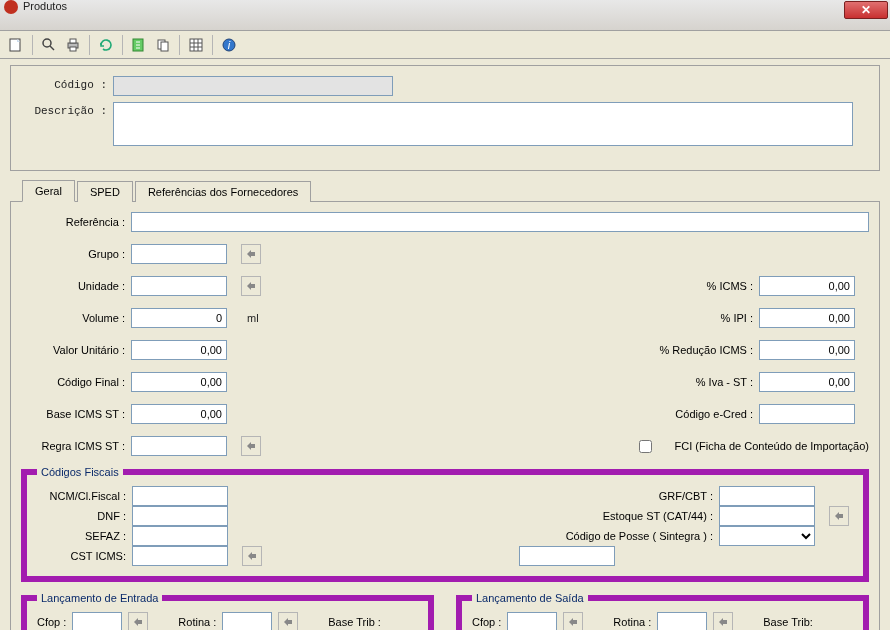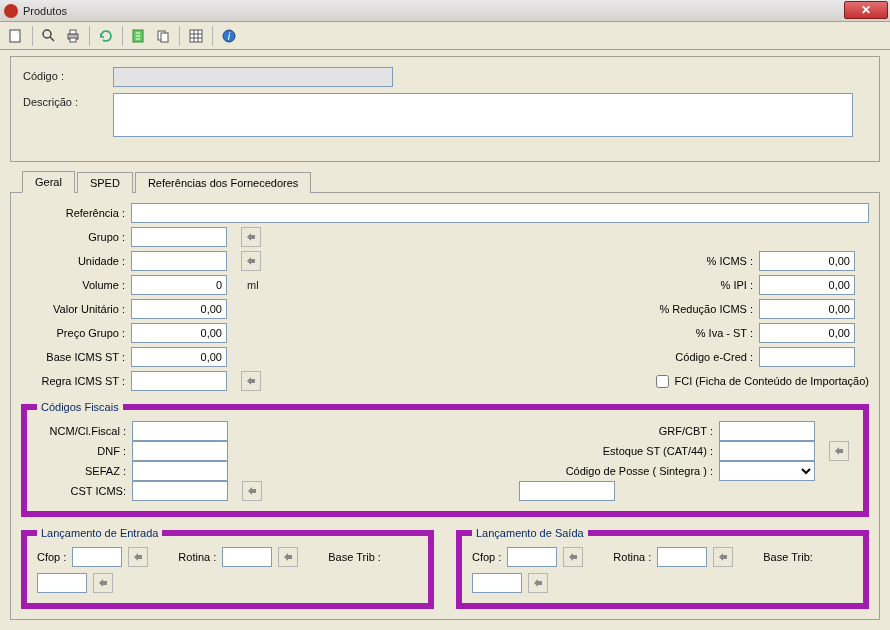--- a/index.html
+++ b/index.html
@@ -1,43 +1,43 @@
 <!DOCTYPE html>
 <html><head>
 <meta charset="utf-8">
 <style>
 * { box-sizing: border-box; margin: 0; padding: 0; font-family: Tahoma, Arial, sans-serif; font-size: 11px; }
 body { background: #ece9d8; width: 890px; height: 630px; overflow: hidden; }
 
-.titlebar { background: linear-gradient(to bottom, #e8e8e8, #d6d3ce); height: 22px; display: flex; align-items: center; padding: 0 4px; border-bottom: 1px solid #a0a0a0; position: relative; }
+.titlebar { background: linear-gradient(to bottom, #e8e8e8, #d6d3ce); height: 31px; display: flex; padding: 0 4px; border-bottom: 1px solid #a0a0a0; position: relative; }
 .titlebar .icon { width: 14px; height: 14px; background: #c03020; border-radius: 50%; margin-right: 5px; display: inline-block; }
 .titlebar .title { color: #222; }
 .titlebar .close { position: absolute; right: 2px; top: 1px; width: 44px; height: 18px; background: linear-gradient(to bottom,#e07070,#c83030); color:#fff; text-align:center; line-height:16px; border:1px solid #7a2020; border-radius:2px; font-size:12px; font-weight:bold; }
 
 .toolbar { height: 28px; background: #ece9d8; border-bottom: 1px solid #a0a0a0; display:flex; align-items:center; padding: 2px 6px; gap:4px; }
 .toolbar .tb-btn { width:20px; height:20px; display:flex; align-items:center; justify-content:center; border:1px solid transparent; }
 .toolbar .sep { width:1px; height:20px; background:#b5b5b5; margin:0 2px; }
 .tb-btn svg { width:16px; height:16px; }
 
 .content { padding: 6px 10px; }
 
 .top-fields { border: 1px solid #a0a0a0; padding: 10px 12px 12px; margin-bottom: 8px; background:#ece9d8; }
 .row { display:flex; align-items:flex-start; margin-bottom:6px; }
 .row:last-child { margin-bottom:12px; }
-.lbl-right { width: 90px; text-align:left; padding-right:6px; padding-top:3px; color:#222; }
+.lbl-right { width: 90px; text-align:right; padding-right:6px; padding-top:3px; color:#222;font-family:Liberation Mono, monospace; }
 .ro-input { background:#e3e3e3; border:1px solid #7f9db9; height:20px; width:280px; }
 .textarea { border:1px solid #7f9db9; background:#fff; width: 740px; height:44px; resize:none; padding:2px; }
 
 .tabs { display:flex; align-items:flex-end; margin-left:12px; }
 .tab { border:1px solid #a0a0a0; border-bottom:none; background:#ece9d8; padding:4px 12px; margin-right:2px; position:relative; top:1px; cursor:pointer; }
 .tab.active { background:#ece9d8; border-bottom:1px solid #ece9d8; z-index:2; }
 
 .tab-body { border:1px solid #a0a0a0; padding:10px; background:#ece9d8; }
 
-.form-grid { display:grid; grid-template-columns: 110px 110px 24px 1fr 120px 110px; row-gap:4px; align-items:center; }
+.form-grid { display:grid; grid-template-columns: 110px 110px 24px 1fr 120px 110px; row-gap:12px; align-items:center; }
 .form-grid .fl { text-align:right; padding-right:6px; }
 .form-grid input[type=text] { border:1px solid #7f9db9; background:#fff; height:20px; padding:1px 4px; width:96px; }
 .form-grid input.wide { width: calc(100% - 4px); }
 .form-grid input.num { text-align:right; }
 .lookup-btn { width:20px; height:20px; border:1px solid #b5b5b5; background:#ece9d8; display:inline-flex; align-items:center; justify-content:center; cursor:pointer; }
 .lookup-btn svg { width:12px; height:12px; }
 .unit-suffix { padding-left:6px; color:#222; }
 .chk-row { display:flex; align-items:center; gap:6px; justify-content:flex-end; }
 .chk-row input { width:13px; height:13px; }
 fieldset { border:6px solid #a21caf; padding:8px 10px 10px; margin-top:10px; }
@@ -178,21 +178,21 @@
       <div class="fl">% IPI :</div>
       <input type="text" class="num" value="0,00" style="">
 
       <div class="fl">Valor Unitário :</div>
       <input type="text" class="num" value="0,00" style="">
       <div></div>
         <div></div>
       <div class="fl">% Redução ICMS :</div>
       <input type="text" class="num" value="0,00" style="">
 
-      <div class="fl">Preço Grupo :</div>
+      <div class="fl">Código Final :</div>
       <input type="text" class="num" value="0,00" style="">
       <div></div>
         <div></div>
       <div class="fl">% Iva - ST :</div>
       <input type="text" class="num" value="0,00" style="">
 
       <div class="fl">Base ICMS ST :</div>
       <input type="text" class="num" value="0,00" style="">
       <div></div>
         <div></div>
@@ -200,21 +200,21 @@
       <input type="text" value="" style="">
 
       <div class="fl">Regra ICMS ST :</div>
       <input type="text" value="" style="">
       <span class="lookup-btn">
           <svg viewBox="0 0 12 12">
             <path d="M2 6 L6 2 L6 4 L10 4 L10 8 L6 8 L6 10 Z" fill="#888"></path>
           </svg>
         </span>
       <div></div>
-      <div style="grid-column:5 / 7;" class="chk-row">
+      <div style="grid-column:5 / 7;justify-content:space-between;" class="chk-row">
         <input type="checkbox" style="">
         <span>FCI (Ficha de Conteúdo de Importação)</span>
       </div>
     </div>
 
     <fieldset>
       <legend>Códigos Fiscais</legend>
       <div class="codfisc-grid">
         <div class="fl">NCM/Cl.Fiscal :</div>
         <input type="text" value="" style="">

